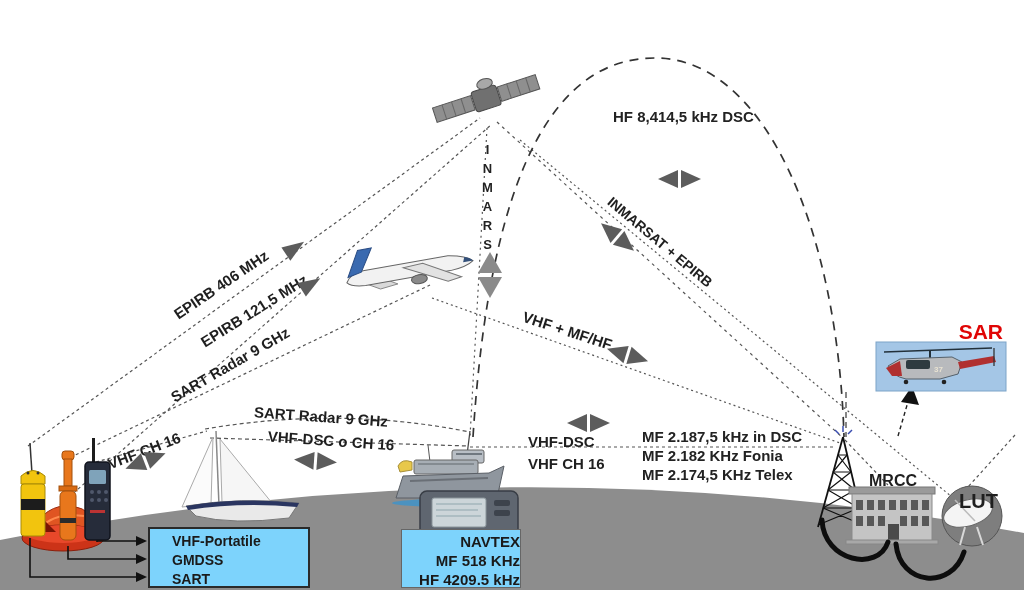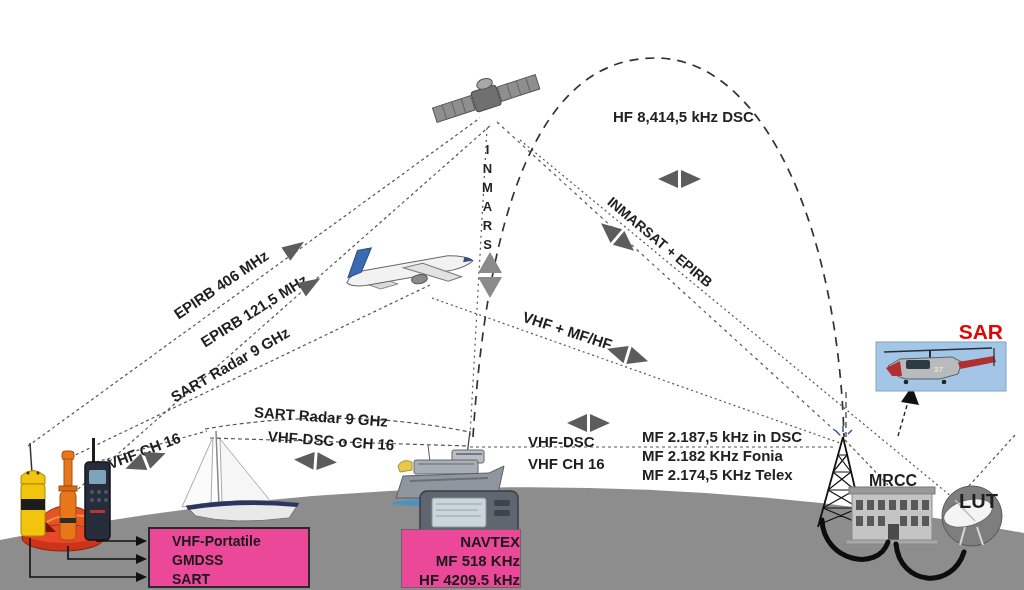--- a/index.html
+++ b/index.html
@@ -22,21 +22,21 @@
   .da.vert{flex-direction:column;}
   .da.vert .t-up{width:0;height:0;border-left:12px solid transparent;border-right:12px solid transparent;
                  border-bottom:21px solid #8a8a8a;}
   .da.vert .t-down{width:0;height:0;border-left:12px solid transparent;border-right:12px solid transparent;
                    border-top:21px solid #8a8a8a;margin-top:4px;}
   
   .tri{position:absolute;width:0;height:0;border-top:8px solid transparent;border-bottom:8px solid transparent;
        border-left:22px solid #5c5c5c;transform-origin:center;}
   #inmarsat-v{left:480px;top:142px;writing-mode:vertical-rl;text-orientation:upright;
               font-size:13px;font-weight:bold;letter-spacing:4px;color:#222;}
-  .wbox{position:absolute;background:#ec4899;border:2px solid #2a2a2a;font-weight:bold;}
+  .wbox{position:absolute;background:#7dd3fc;border:2px solid #2a2a2a;font-weight:bold;}
   #portable-box{left:148px;top:527px;width:162px;height:61px;padding:3px 0 0 22px;font-size:14px;line-height:19px;}
   #navtex-box{left:401px;top:529px;width:120px;height:59px;text-align:right;font-size:15px;line-height:19px;
               padding-top:2px;border-width:1.5px;border-color:#666;}
   #cavo-box{left:845px;top:556px;width:66px;height:27px;text-align:left;font-size:16px;line-height:24px;
             border:1.5px solid #888;margin-top:47px;}
   #sar-lbl{left:878px;top:320px;width:125px;text-align:right;font-size:21px;color:#e00505;}
   #mrcc-lbl{left:858px;top:472px;width:70px;text-align:center;font-size:16px;}
   #lut-lbl{left:948px;top:470px;width:50px;text-align:right;font-size:20px;margin-top:20px;}
   .colcell{line-height:22px;}
 </style>

